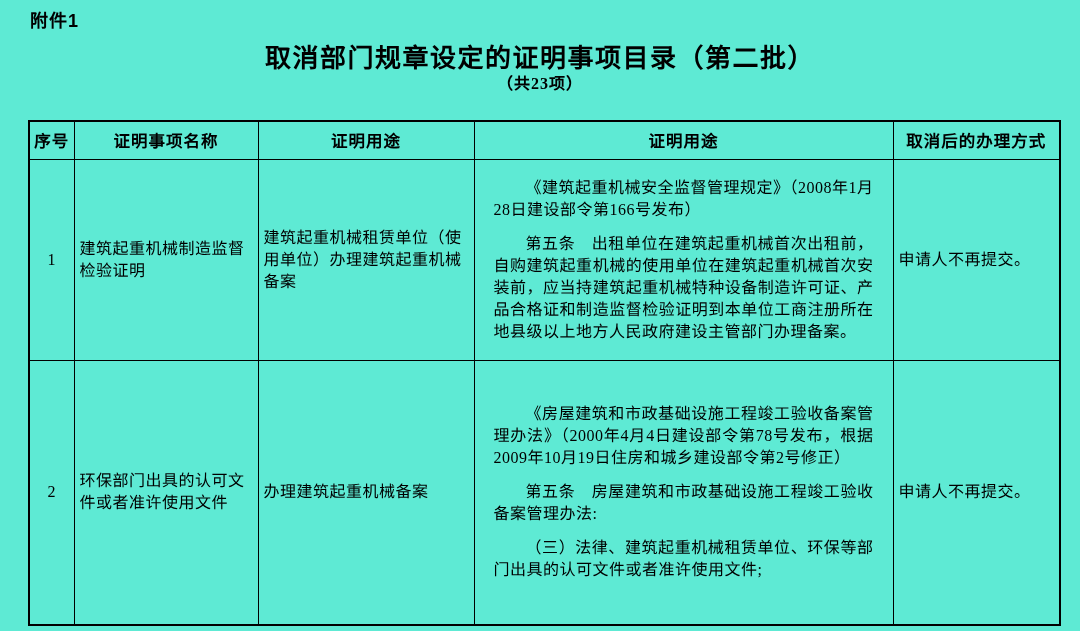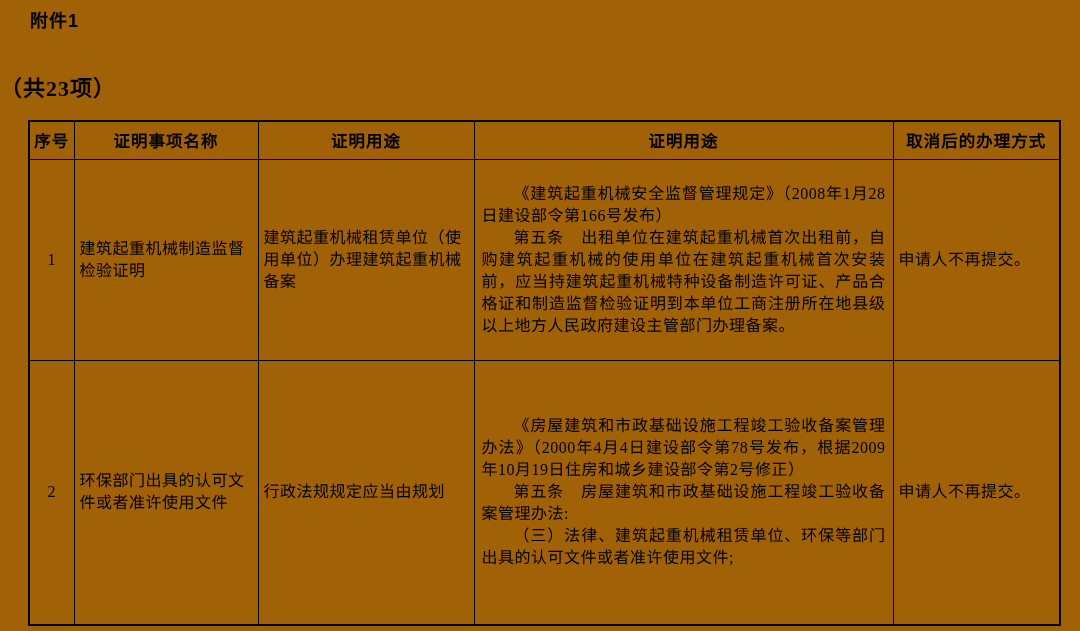--- a/index.html
+++ b/index.html
@@ -5,21 +5,21 @@
   html, body {
     margin: 0;
     padding: 0;
     background: #ffffff;
     color: #000000;
   }
   .page {
     position: relative;
     width: 1080px;
     height: 631px;
-    background: #a16207;
+    background: #5eead4;
     overflow: hidden;
     font-family: "Liberation Serif", "DejaVu Serif", serif;
   }
   .attachment {
     position: absolute;
     left: 30px;
     top: 6px;
     font-family: "Liberation Sans", "DejaVu Sans", sans-serif;
     font-weight: bold;
     font-size: 18px;
@@ -33,22 +33,23 @@
     text-align: center;
     font-weight: bold;
     font-size: 26px;
     letter-spacing: 1.5px;
   }
   .subtitle {
     position: absolute;
     left: 0;
     top: 70px;
     width: 100%;
+    text-align: center;
     font-weight: bold;
-    font-size: 22px;
+    font-size: 16px;
     letter-spacing: 1px;
   }
   table.doc-table {
     position: absolute;
     left: 28px;
     top: 120px;
     width: 1031px;
     table-layout: fixed;
     border-collapse: collapse;
     border: 2px solid #000000;
@@ -72,33 +73,34 @@
   .doc-table td {
     font-size: 16px;
     line-height: 22px;
     letter-spacing: 0.5px;
     padding: 0 6px;
   }
   td.c-seq { text-align: center; padding: 0 2px; }
   td.c-name, td.c-purpose { text-align: left; padding: 0 5px; }
   td.c-basis { text-align: left; padding: 0 7px; }
   td.c-basis p {
-    margin: 0;
+    margin: 12px;
     text-indent: 2em;
     text-align: justify;
   }
   td.c-method { text-align: left; padding: 0 5px; }
 </style>
 </head>
 <body>
 
 <div class="page">
 
   <div class="attachment">附件1</div>
 
+  <div class="title">取消部门规章设定的证明事项目录（第二批）</div>
 
   <div class="subtitle">（共23项）</div>
 
   <table class="doc-table">
     <colgroup>
       <col style="width:45px">
       <col style="width:184px">
       <col style="width:216px">
       <col style="width:419px">
       <col style="width:167px">
@@ -119,21 +121,21 @@
         <td class="c-purpose">建筑起重机械租赁单位（使用单位）办理建筑起重机械备案</td>
         <td class="c-basis">
           <p>《建筑起重机械安全监督管理规定》（2008年1月28日建设部令第166号发布）</p>
           <p>第五条　出租单位在建筑起重机械首次出租前，自购建筑起重机械的使用单位在建筑起重机械首次安装前，应当持建筑起重机械特种设备制造许可证、产品合格证和制造监督检验证明到本单位工商注册所在地县级以上地方人民政府建设主管部门办理备案。</p>
         </td>
         <td class="c-method">申请人不再提交。</td>
       </tr>
       <tr class="row-2">
         <td class="c-seq">2</td>
         <td class="c-name">环保部门出具的认可文件或者准许使用文件</td>
-        <td class="c-purpose">行政法规规定应当由规划</td>
+        <td class="c-purpose">办理建筑起重机械备案</td>
         <td class="c-basis">
           <p>《房屋建筑和市政基础设施工程竣工验收备案管理办法》（2000年4月4日建设部令第78号发布，根据2009年10月19日住房和城乡建设部令第2号修正）</p>
           <p>第五条　房屋建筑和市政基础设施工程竣工验收备案管理办法:</p>
           <p>（三）法律、建筑起重机械租赁单位、环保等部门出具的认可文件或者准许使用文件;</p>
         </td>
         <td class="c-method">申请人不再提交。</td>
       </tr>
     </tbody>
   </table>
 

